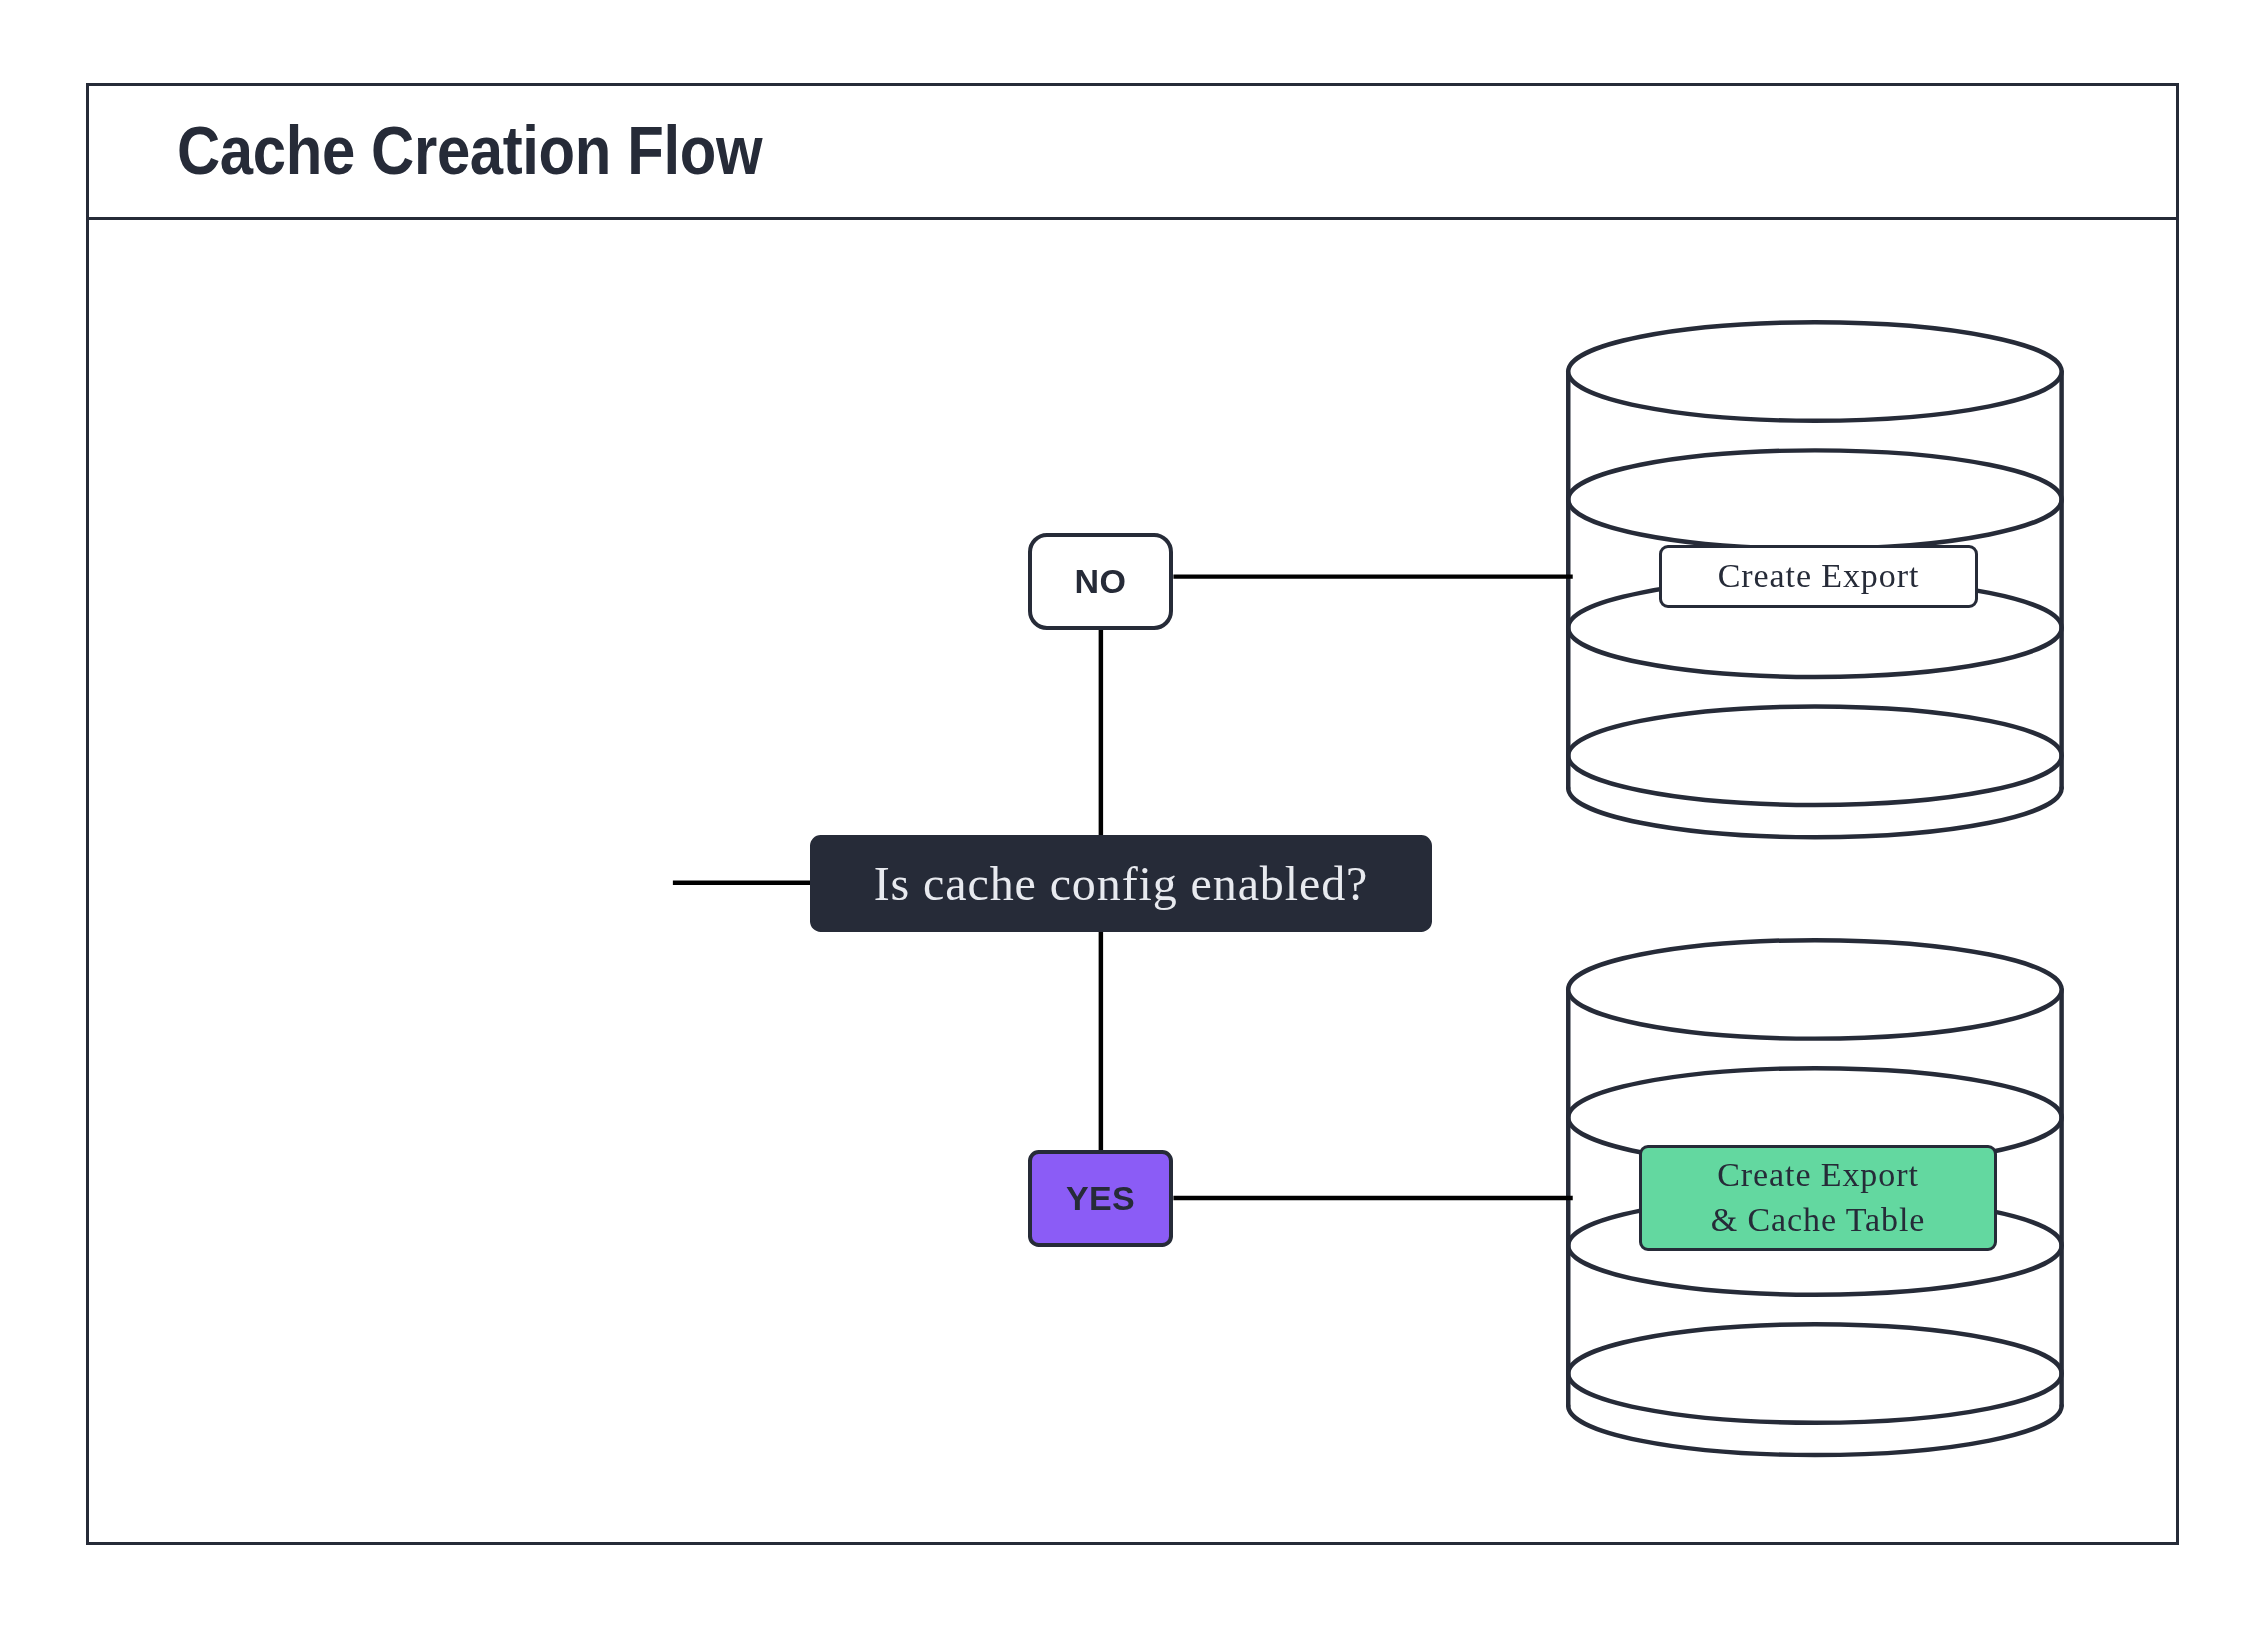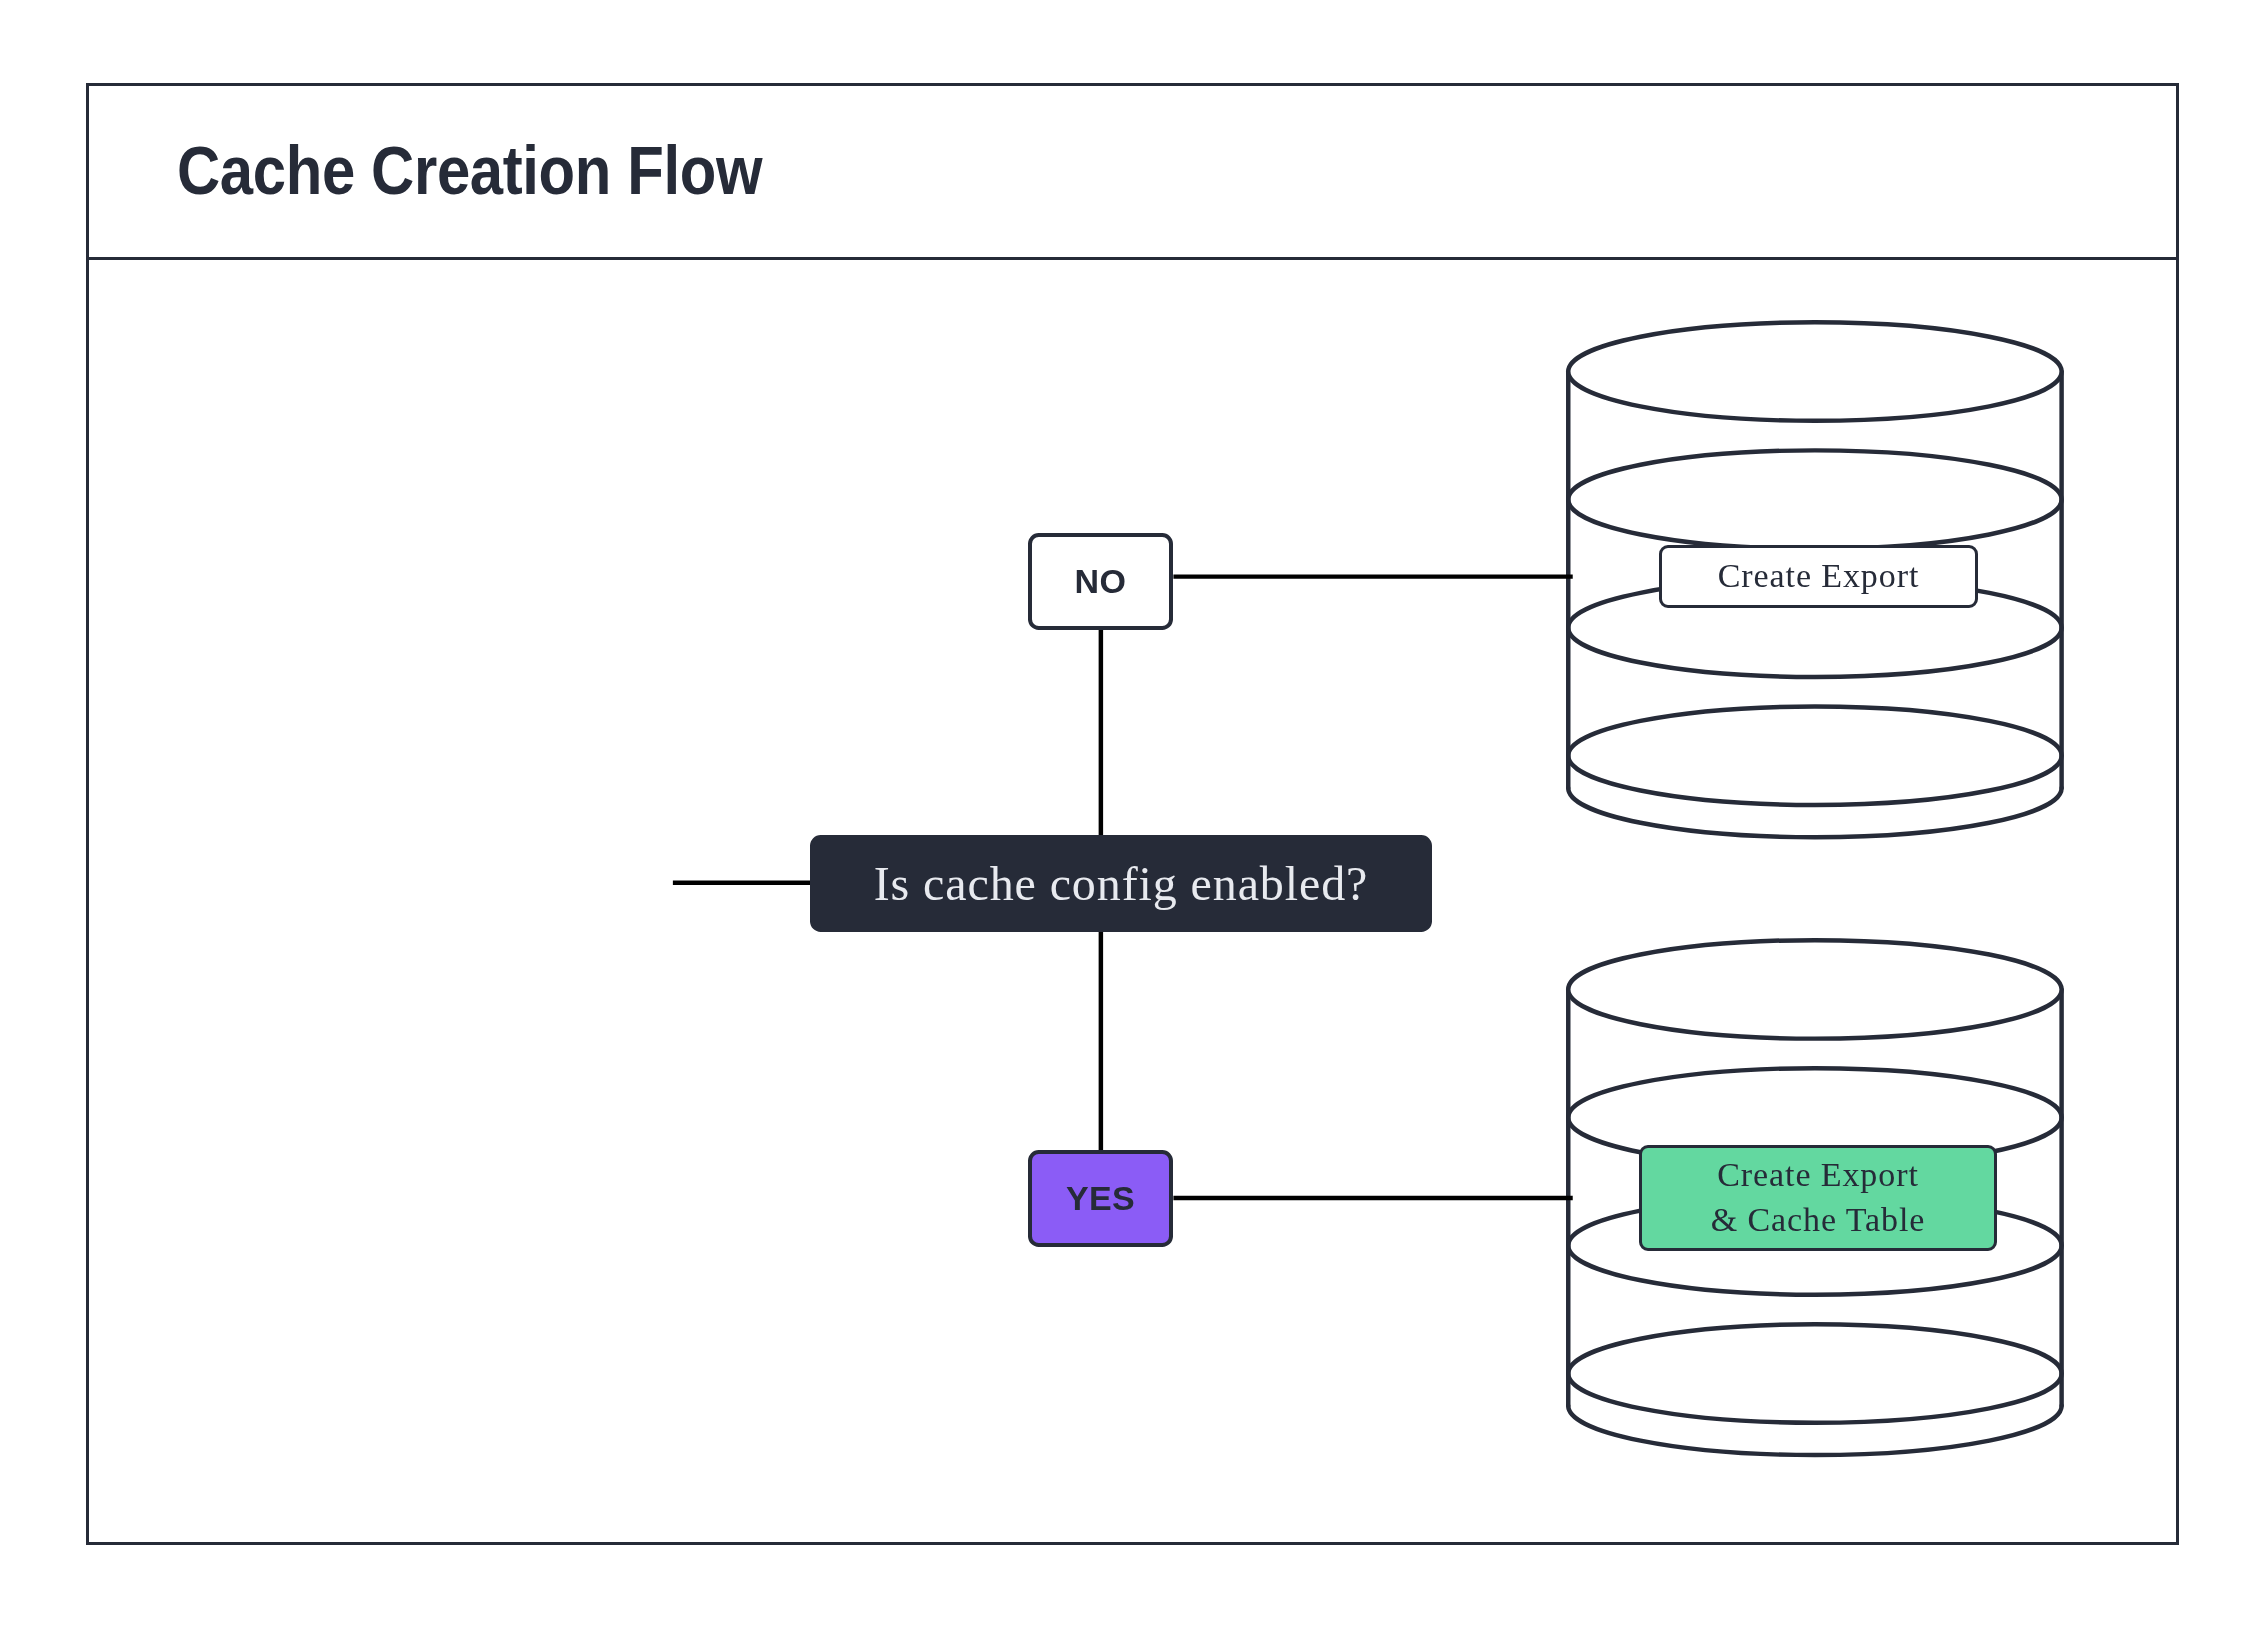--- a/index.html
+++ b/index.html
@@ -28,21 +28,21 @@
     height: 1462px;
     border: 3.6px solid #262b38;
     box-sizing: border-box;
     background: #ffffff;
   }
   .title-bar {
     position: absolute;
     left: 86px;
     top: 83px;
     width: 2093px;
-    height: 177px;
+    height: 137px;
     box-sizing: border-box;
     border-bottom: 3.6px solid #262b38;
     display: flex;
     align-items: center;
   }
   .title-text {
     margin-left: 91px;
     font-family: "Liberation Sans", sans-serif;
     font-size: 68px;
     font-weight: bold;
@@ -108,20 +108,21 @@
     left: 1028px;
     top: 533px;
     width: 145px;
     height: 97px;
     background: #ffffff;
     color: #262b38;
     font-family: "Liberation Sans", sans-serif;
     font-size: 34px;
     font-weight: bold;
     letter-spacing: 0.4px;
+    border-radius: 19px;
   }
 
   
   #node-yes {
     left: 1028px;
     top: 1150px;
     width: 145px;
     height: 97px;
     background: #8b5cf6;
     color: #262b38;

